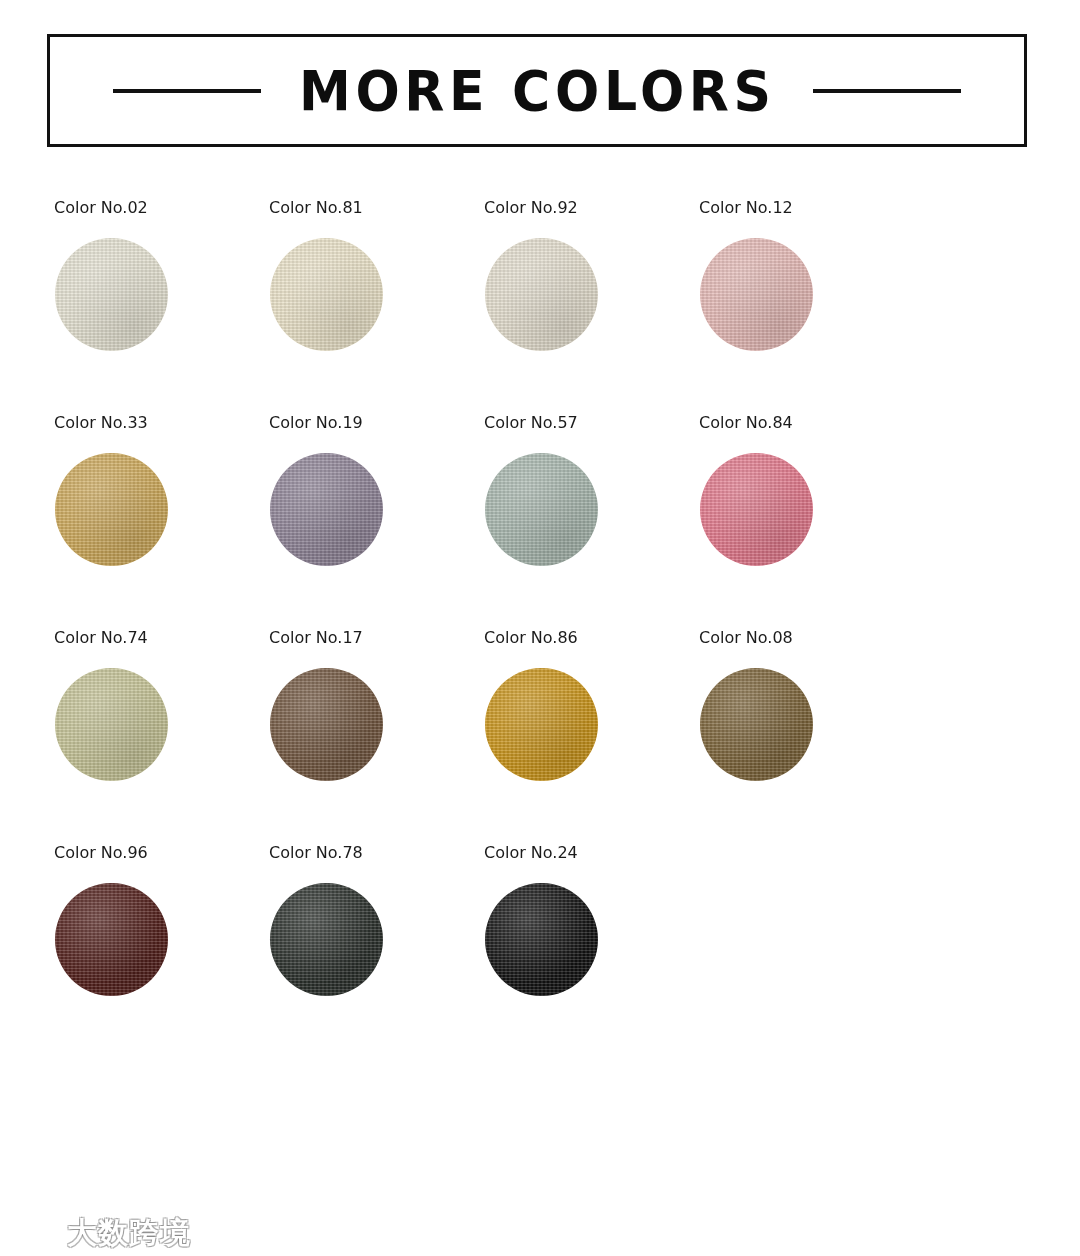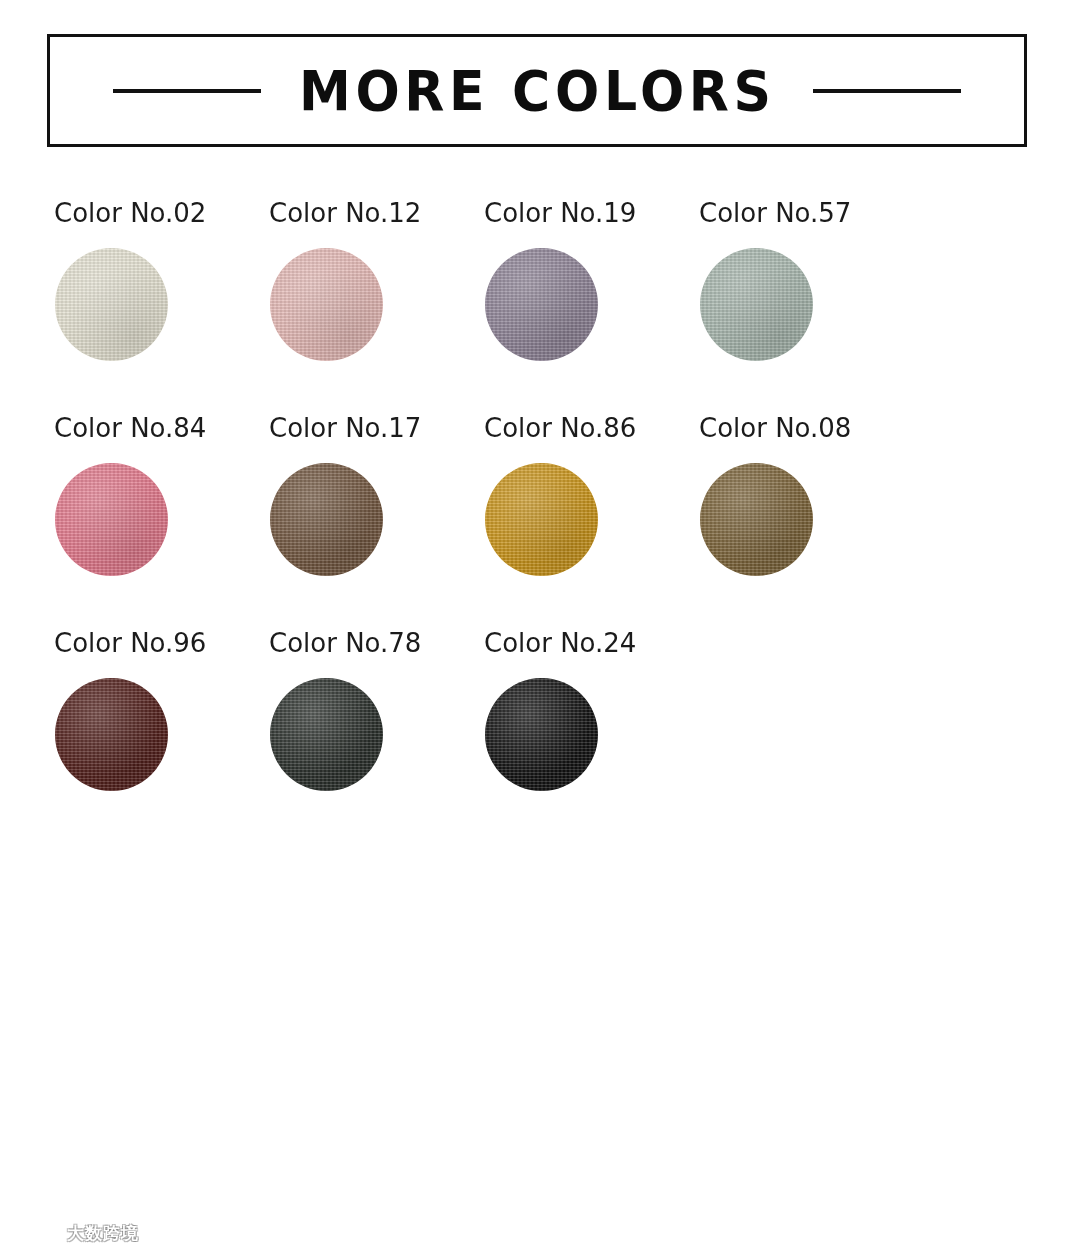--- a/index.html
+++ b/index.html
@@ -63,21 +63,21 @@
   }
   .cell {
     width: 215px;
     height: 215px;
     display: flex;
     flex-direction: column;
     align-items: flex-start;
   }
   .cell-label {
     font-family: "DejaVu Sans", sans-serif;
-    font-size: 26px;
+    font-size: 16px;
     color: #1b1b1b;
     line-height: 1;
     margin: 0 0 22px 2px;
     white-space: nowrap;
   }
   .swatch-wrap {
     width: 113px;
     height: 113px;
     margin-left: 3px;
     position: relative;
@@ -132,21 +132,21 @@
     opacity: 0.95;
   }
   .wm-logo {
     width: 44px;
     height: 30px;
     position: relative;
     flex: 0 0 auto;
   }
   .wm-text {
     font-family: "DejaVu Sans", sans-serif;
-    font-size: 17px;
+    font-size: 30px;
     font-weight: bold;
     color: #ffffff;
     letter-spacing: 1px;
     text-shadow:
       -1px -1px 0 rgba(120,120,120,0.55),
        1px -1px 0 rgba(120,120,120,0.55),
       -1px  1px 0 rgba(120,120,120,0.55),
        1px  1px 0 rgba(120,120,120,0.55);
     line-height: 1;
     white-space: nowrap;
@@ -164,41 +164,65 @@
 </div>
 
 <div class="grid">
     <div class="cell">
       <div class="cell-label">Color No.02</div>
       <div class="swatch-wrap">
         <div class="swatch" style="background: rgb(227, 224, 208);"></div>
       </div>
     </div>
     <div class="cell">
+      <div class="cell-label">Color No.81</div>
+      <div class="swatch-wrap">
+        <div class="swatch" style="background: rgb(232, 224, 198);"></div>
+      </div>
+    </div>
+    <div class="cell">
+      <div class="cell-label">Color No.92</div>
+      <div class="swatch-wrap">
+        <div class="swatch" style="background: rgb(226, 220, 204);"></div>
+      </div>
+    </div>
+    <div class="cell">
       <div class="cell-label">Color No.12</div>
       <div class="swatch-wrap">
         <div class="swatch" style="background: rgb(227, 184, 180);"></div>
       </div>
     </div>
     <div class="cell">
+      <div class="cell-label">Color No.33</div>
+      <div class="swatch-wrap">
+        <div class="swatch" style="background: rgb(203, 167, 89);"></div>
+      </div>
+    </div>
+    <div class="cell">
       <div class="cell-label">Color No.19</div>
       <div class="swatch-wrap">
         <div class="swatch" style="background: rgb(141, 130, 149);"></div>
       </div>
     </div>
     <div class="cell">
       <div class="cell-label">Color No.57</div>
       <div class="swatch-wrap">
         <div class="swatch" style="background: rgb(166, 181, 172);"></div>
       </div>
     </div>
     <div class="cell">
       <div class="cell-label">Color No.84</div>
       <div class="swatch-wrap">
         <div class="swatch" style="background: rgb(224, 119, 138);"></div>
+      </div>
+    </div>
+    <div class="cell">
+      <div class="cell-label">Color No.74</div>
+      <div class="swatch-wrap">
+        <div class="swatch" style="background: rgb(195, 193, 148);"></div>
       </div>
     </div>
     <div class="cell">
       <div class="cell-label">Color No.17</div>
       <div class="swatch-wrap">
         <div class="swatch" style="background: rgb(113, 86, 63);"></div>
       </div>
     </div>
     <div class="cell">
       <div class="cell-label">Color No.86</div>

